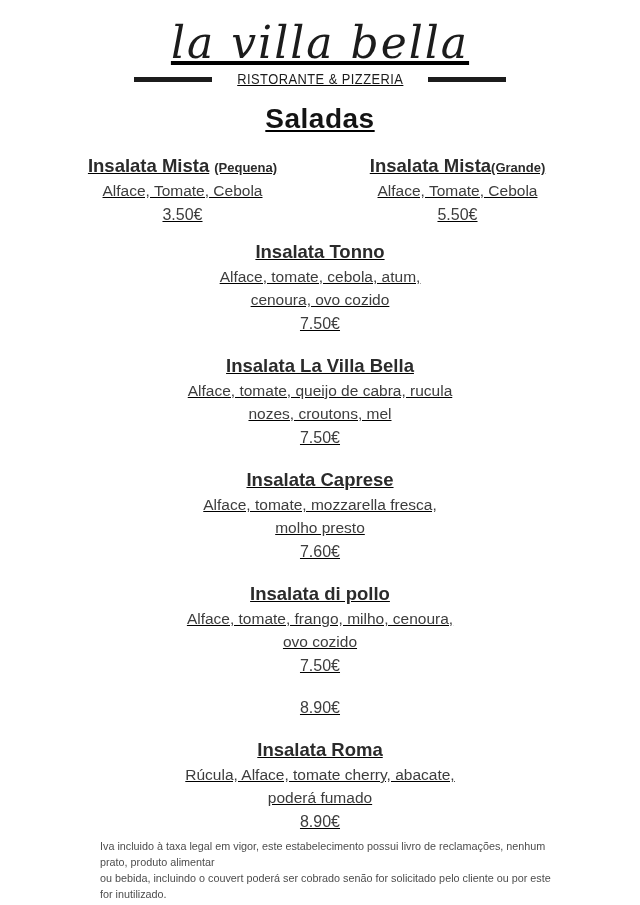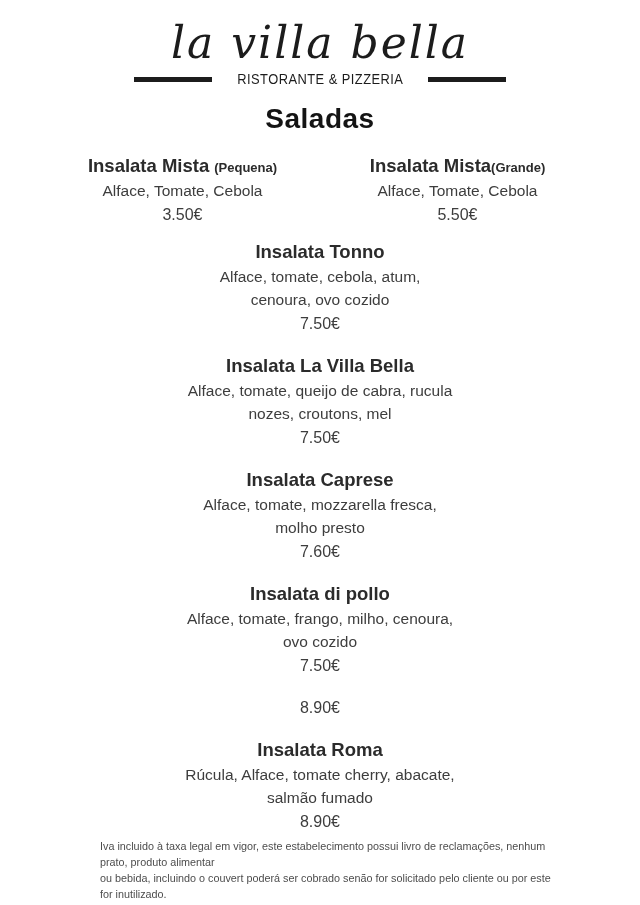--- a/index.html
+++ b/index.html
@@ -8,20 +8,21 @@
     background: #ffffff;
   }
   .page {
     position: relative;
     width: 556px;
     height: 905px;
     margin: 0 auto;
     background: #ffffff;
     font-family: "Liberation Sans", sans-serif;
     overflow: hidden;
+    text-decoration: underline;
   }
   
   .header {
     padding-top: 18px;
     text-align: center;
   }
   .logo-script {
     font-family: "DejaVu Serif", serif;
     font-style: italic;
     font-size: 44px;
@@ -171,21 +172,21 @@
       <div class="item-price">7.50€</div>
     </div>
 
     <div class="menu-item">
       <div class="item-price">8.90€</div>
     </div>
 
     <div class="menu-item">
       <div class="item-name">Insalata Roma</div>
       <div class="item-desc">Rúcula, Alface, tomate cherry, abacate,
-salmão fumado</div>
+poderá fumado</div>
       <div class="item-price">8.90€</div>
     </div>
 
   </div>
 
   <div class="footer">Iva incluido à taxa legal em vigor, este estabelecimento possui livro de reclamações, nenhum prato, produto alimentar
 ou bebida, incluindo o couvert poderá ser cobrado senão for solicitado pelo cliente ou por este for inutilizado.</div>
 
 </div>
 

